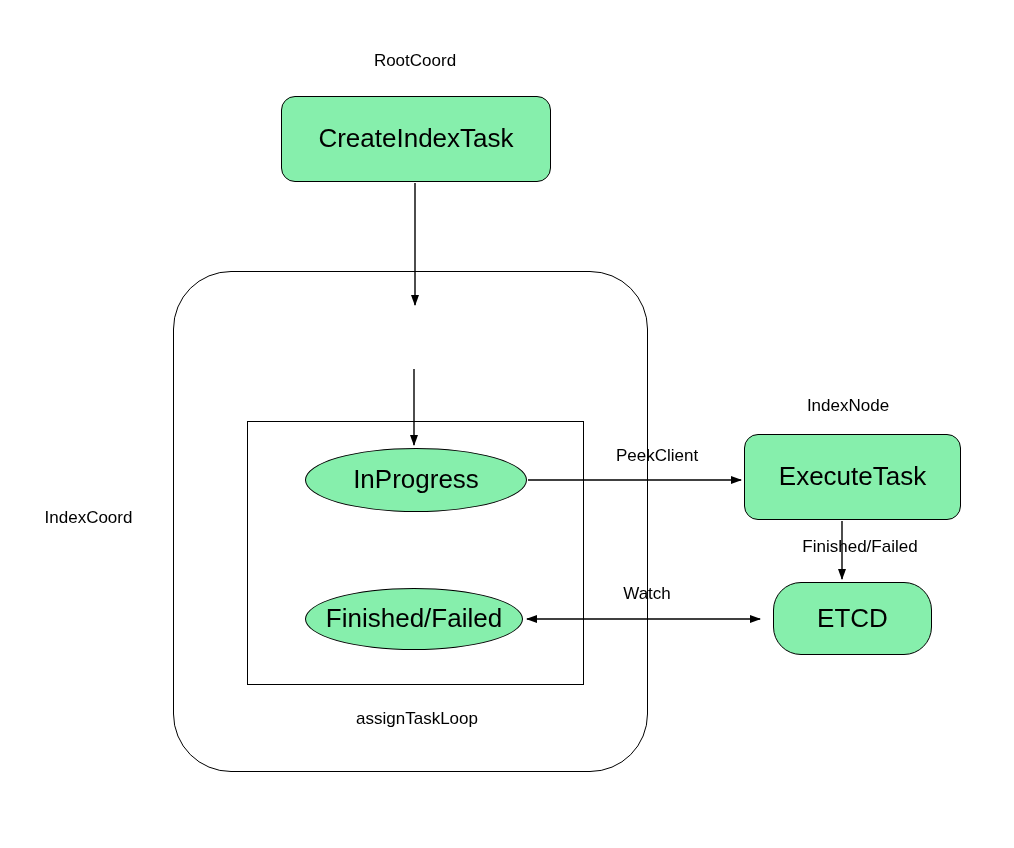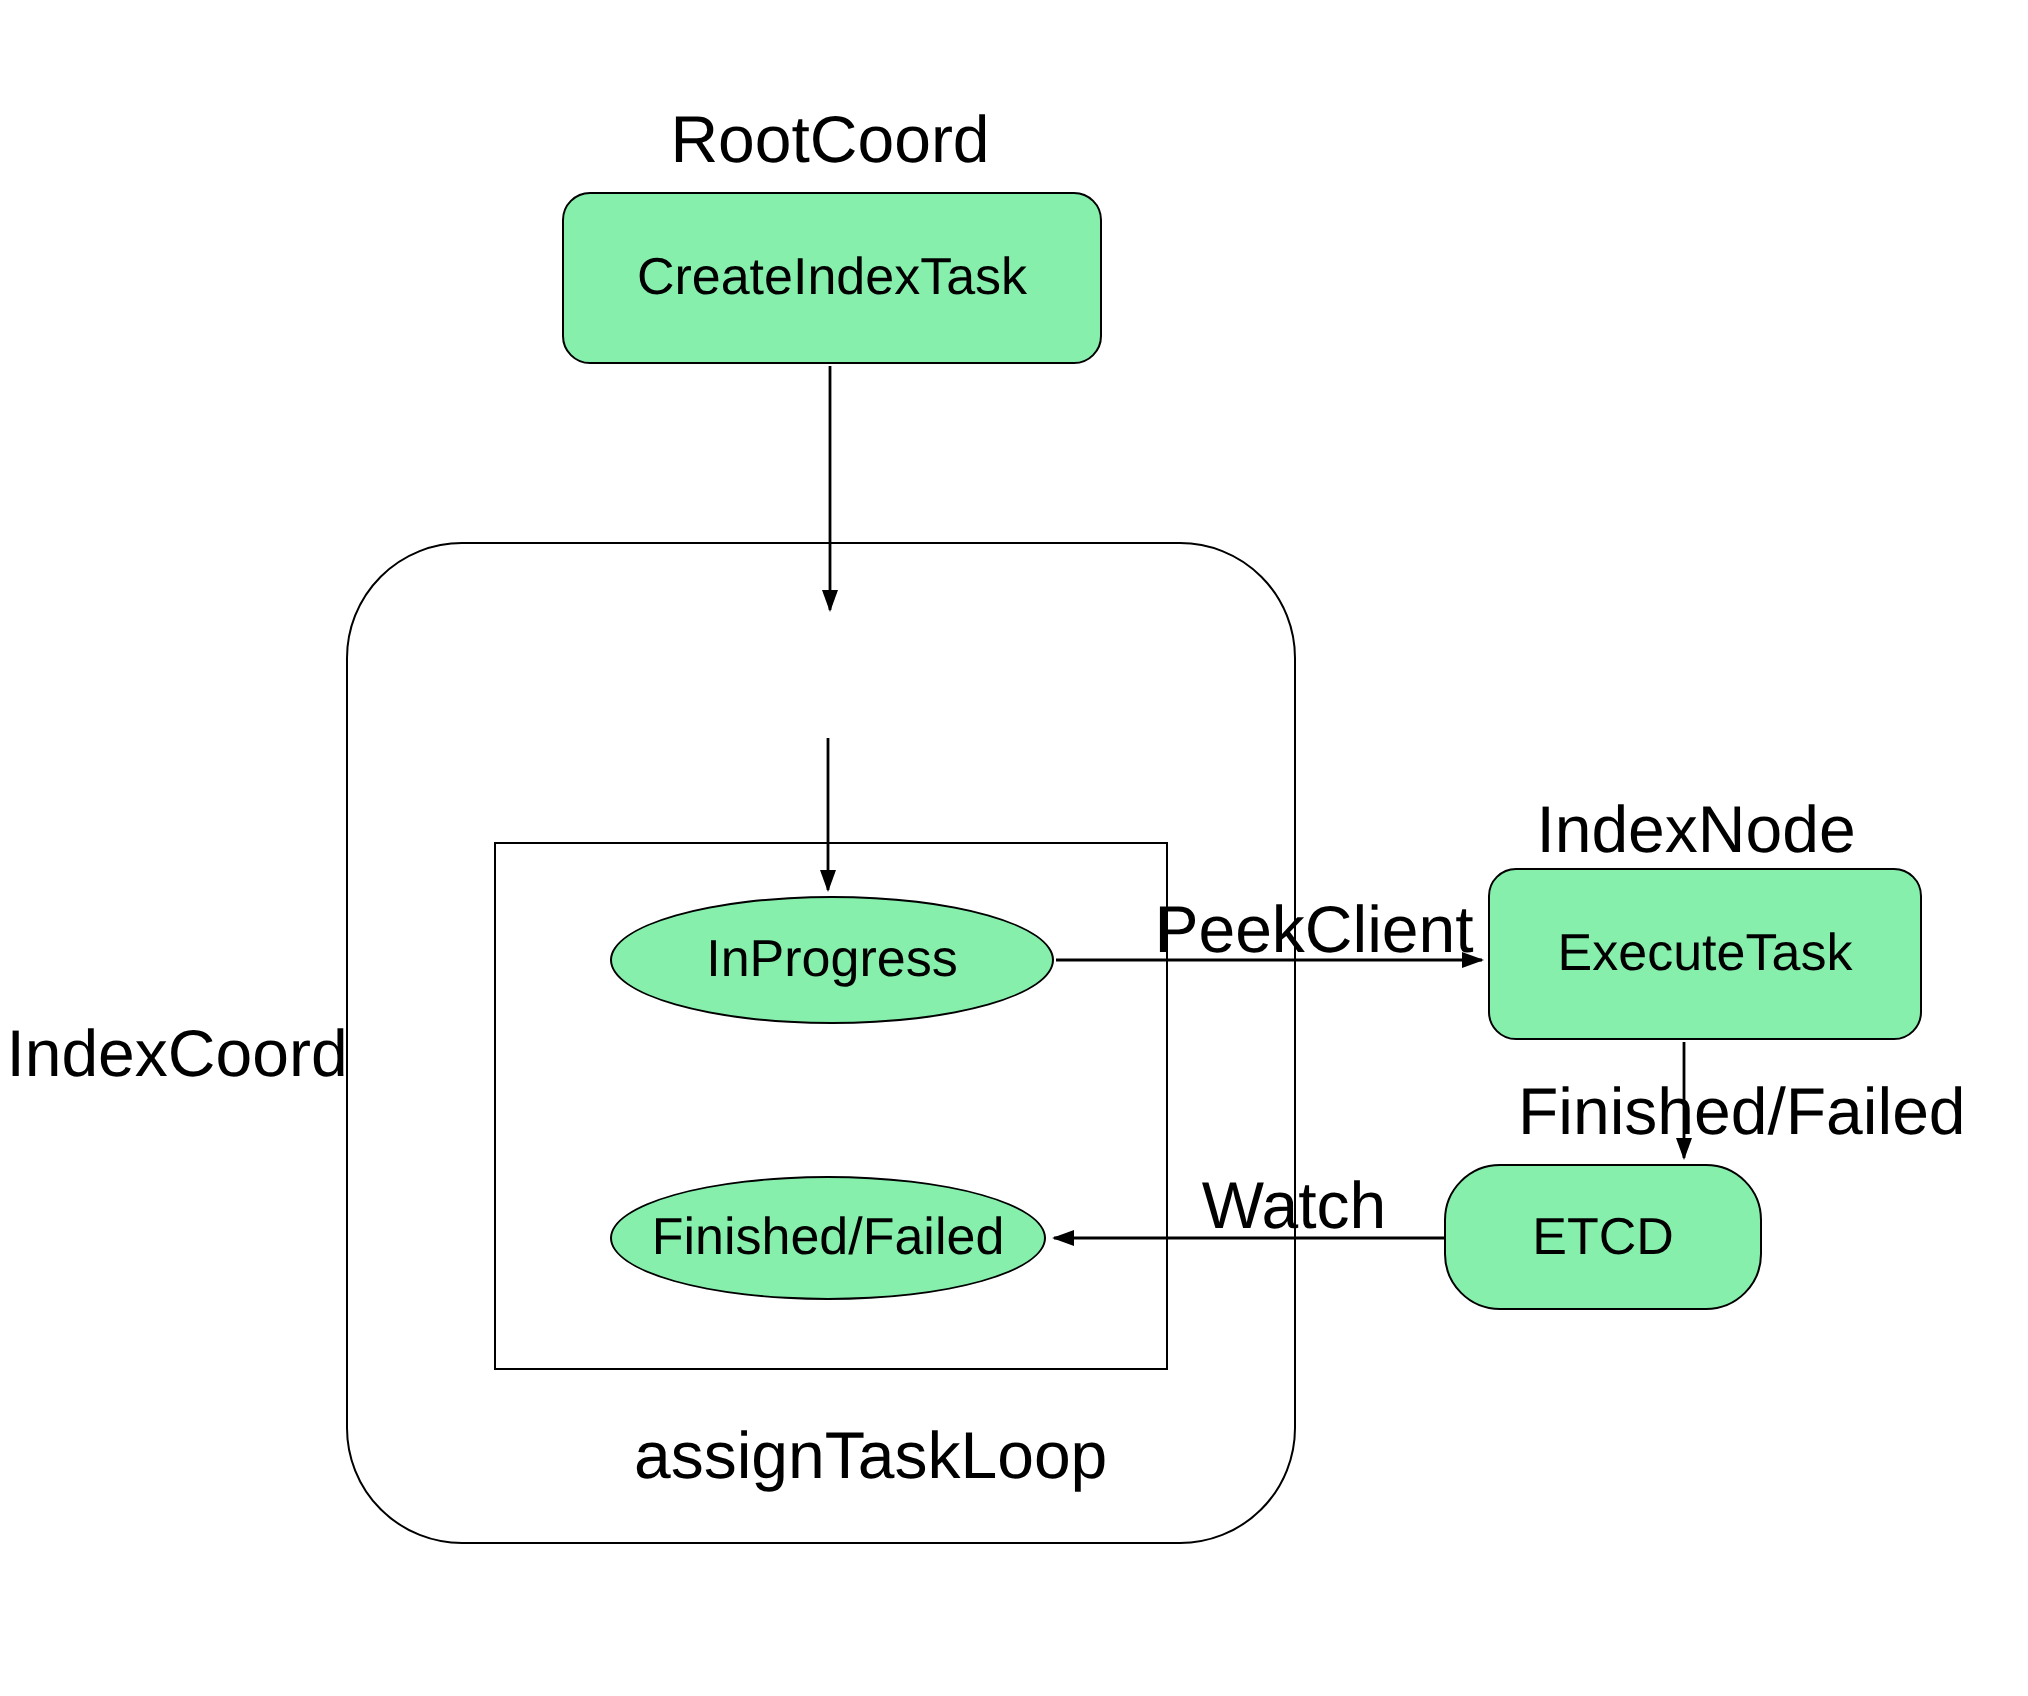--- a/index.html
+++ b/index.html
@@ -31,21 +31,21 @@
   .rounded { border-radius: 14px; }
   .ellipse { border-radius: 50%; }
   .container-frame {
     position: absolute;
     box-sizing: border-box;
     border: 1.4px solid #000000;
     background: transparent;
   }
   .free-label {
     position: absolute;
-    font-size: 33px;
+    font-size: 17px;
     line-height: 1.1;
     text-align: center;
     white-space: nowrap;
   }
   #edge-layer {
     position: absolute;
     left: 0; top: 0;
     width: 1014px;
     height: 848px;
     pointer-events: none;
@@ -85,21 +85,21 @@
   </div>
 
   <div class="node ellipse" style="left:305px; top:588px; width:218px; height:62px;">
     <span>Finished/Failed</span>
   </div>
 
   <div class="node rounded" style="left:744px; top:434px; width:217px; height:86px;">
     <span>ExecuteTask</span>
   </div>
 
-  <div class="node rounded" style="left:722px; top:582px; width:159px; height:73px; border-radius:28px;">
+  <div class="node rounded" style="left:773px; top:582px; width:159px; height:73px; border-radius:28px;">
     <span>ETCD</span>
   </div>
 
   <div class="free-label" style="left:315px; top:52px; width:200px;">RootCoord</div>
 
   <div class="free-label" style="left:0px; top:509px; width:177px;">IndexCoord</div>
 
   <div class="free-label" style="left:748px; top:397px; width:200px;">IndexNode</div>
 
   <div class="free-label" style="left:317px; top:710px; width:200px;">assignTaskLoop</div>

